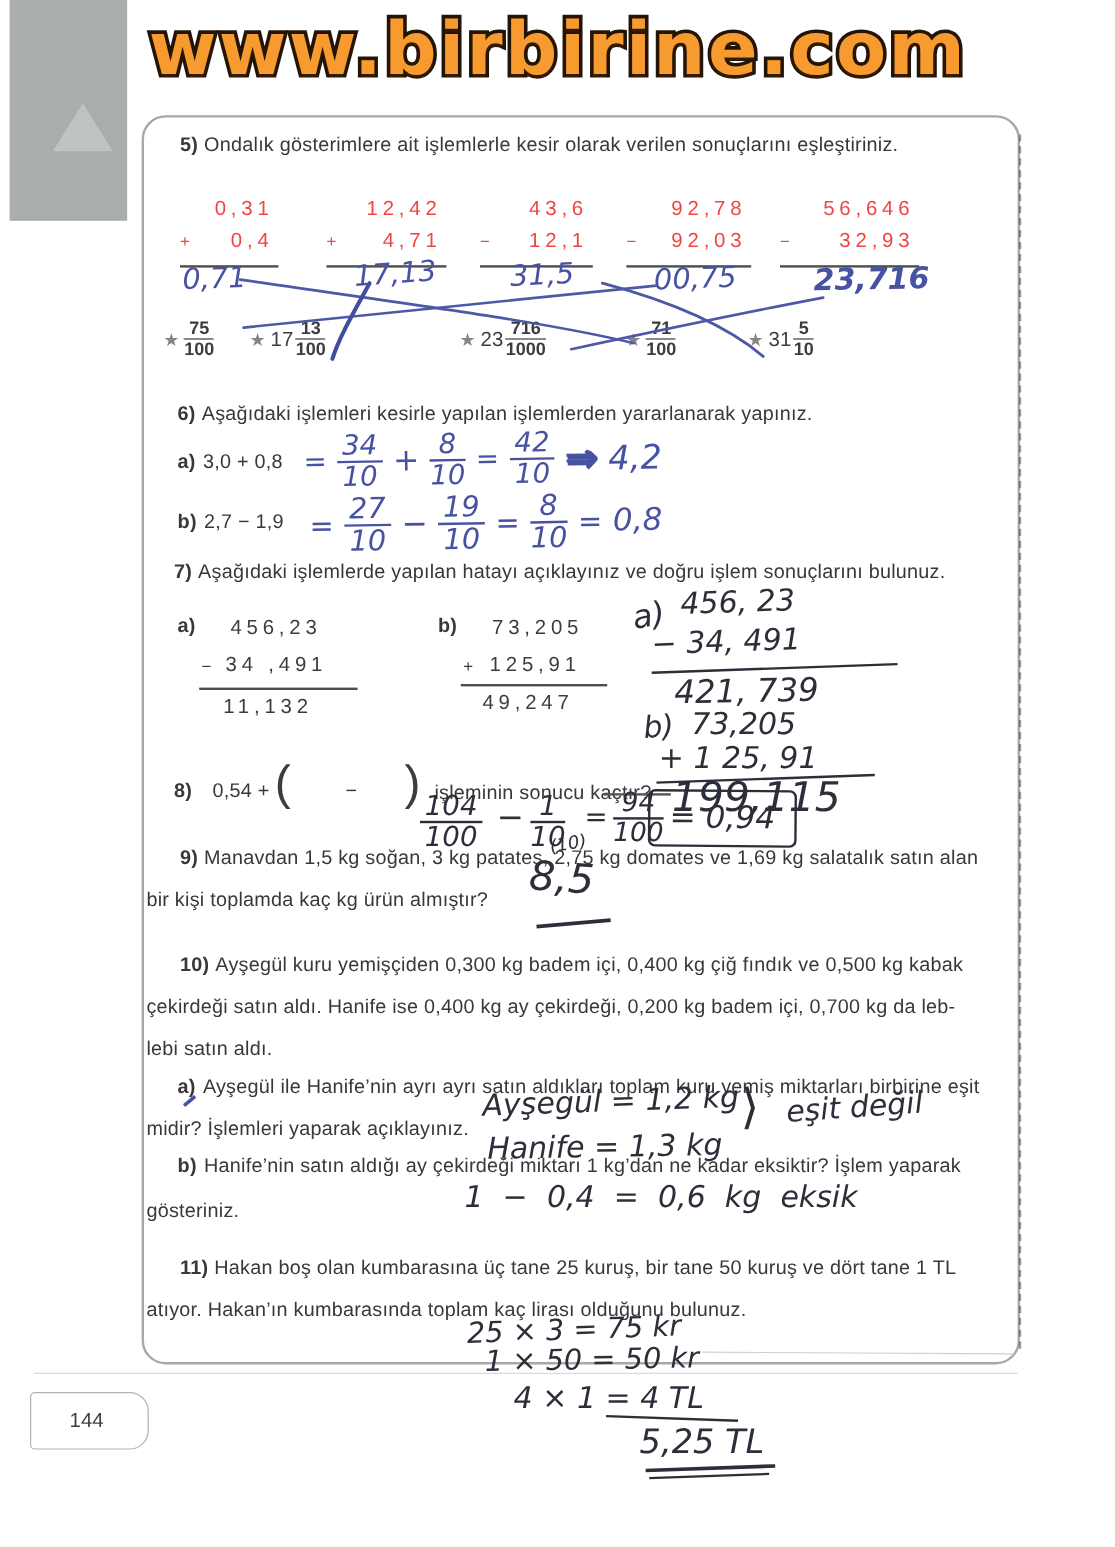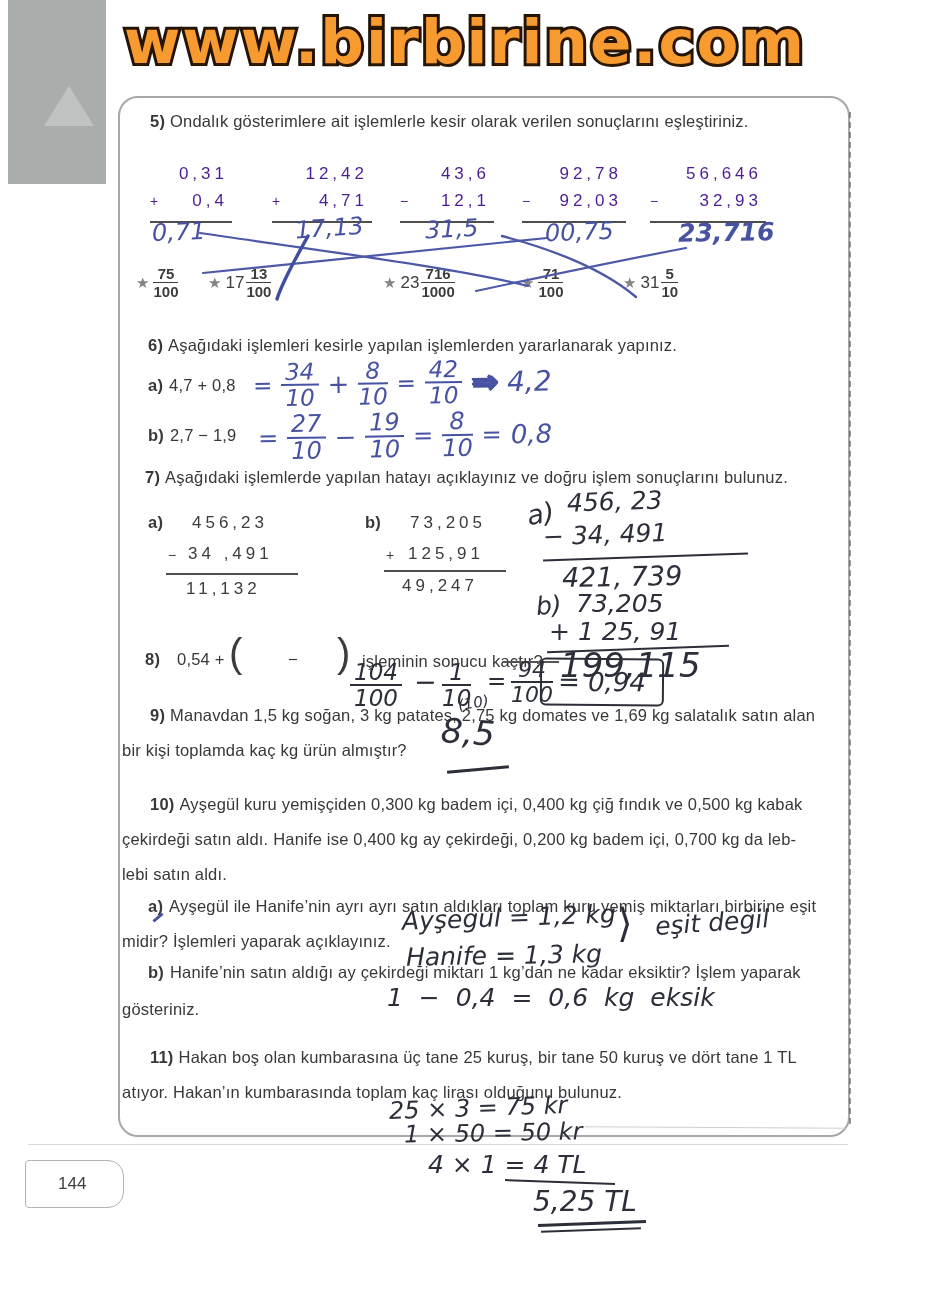--- a/index.html
+++ b/index.html
@@ -19,21 +19,21 @@
   .logo{left:55px;top:6px;width:820px;text-align:center;font-weight:900;font-size:61px;
         letter-spacing:2px;color:#f79b30;-webkit-text-stroke:6px #241405;paint-order:stroke fill;
         font-family:"DejaVu Sans",sans-serif;z-index:3;white-space:nowrap;
         text-shadow:0 2px 0 rgba(80,40,0,.35)}
   
   .print{font-size:16.5px;letter-spacing:.2px;white-space:nowrap;color:#383838;z-index:2}
   .qnum{font-weight:bold;margin-right:5px}
   .blab{font-weight:bold;margin-right:6px}
   
   .cp{ text-align:right;padding:0 4px 7px 20px;border-bottom:2px solid #4e4e4e;
-       font-size:17px;letter-spacing:4px;color:#4c1d95;line-height:1.6;white-space:nowrap;z-index:2}
+       font-size:17px;letter-spacing:4px;color:#ef4444;line-height:1.6;white-space:nowrap;z-index:2}
   .cp .op{position:absolute;left:0;bottom:9px;font-size:14px;letter-spacing:0}
   .pnum{font-size:17px;letter-spacing:4px;color:#3c3c3c;white-space:nowrap;z-index:2}
   .pline{border-top:2px solid #4e4e4e;height:0;z-index:2}
   
   .fr{display:flex;align-items:center;color:#3d3d3d;z-index:2}
   .fr .star{font-size:15px;color:#858585;margin-right:4px}
   .fr .whole{font-size:17px;margin-right:2px}
   .pfrac{display:inline-flex;flex-direction:column;text-align:center;line-height:1.15;font-size:15px;font-weight:bold}
   .pfrac .fn{border-bottom:1.5px solid #3d3d3d;padding:0 3px}
   .paren{font-size:40px;font-weight:300;color:#3c3c3c;line-height:1;z-index:2}
@@ -138,21 +138,21 @@
       <span class="fn">5</span>
       <span>10</span>
     </span>
 </div>
 
 <div class="ab print" style="left:148px;top:336px">
   <span class="qnum">6)</span><span>Aşağıdaki işlemleri kesirle yapılan işlemlerden yararlanarak yapınız.</span>
 </div>
 
 <div class="ab print" style="left:148px;top:376px">
-  <span class="blab">a)</span><span>4,7 + 0,8</span>
+  <span class="blab">a)</span><span>3,0 + 0,8</span>
 </div>
 <div class="ab hw hwb hrow" style="left:253px;top:358px;font-size:23px;transform:rotate(-1deg)">
   <span>=</span>
   <span class="hfrac">
       <span class="fn">34</span>
       <span>10</span>
     </span>
   <span style="font-size:26px">+</span>
   <span class="hfrac">
       <span class="fn">8</span>

